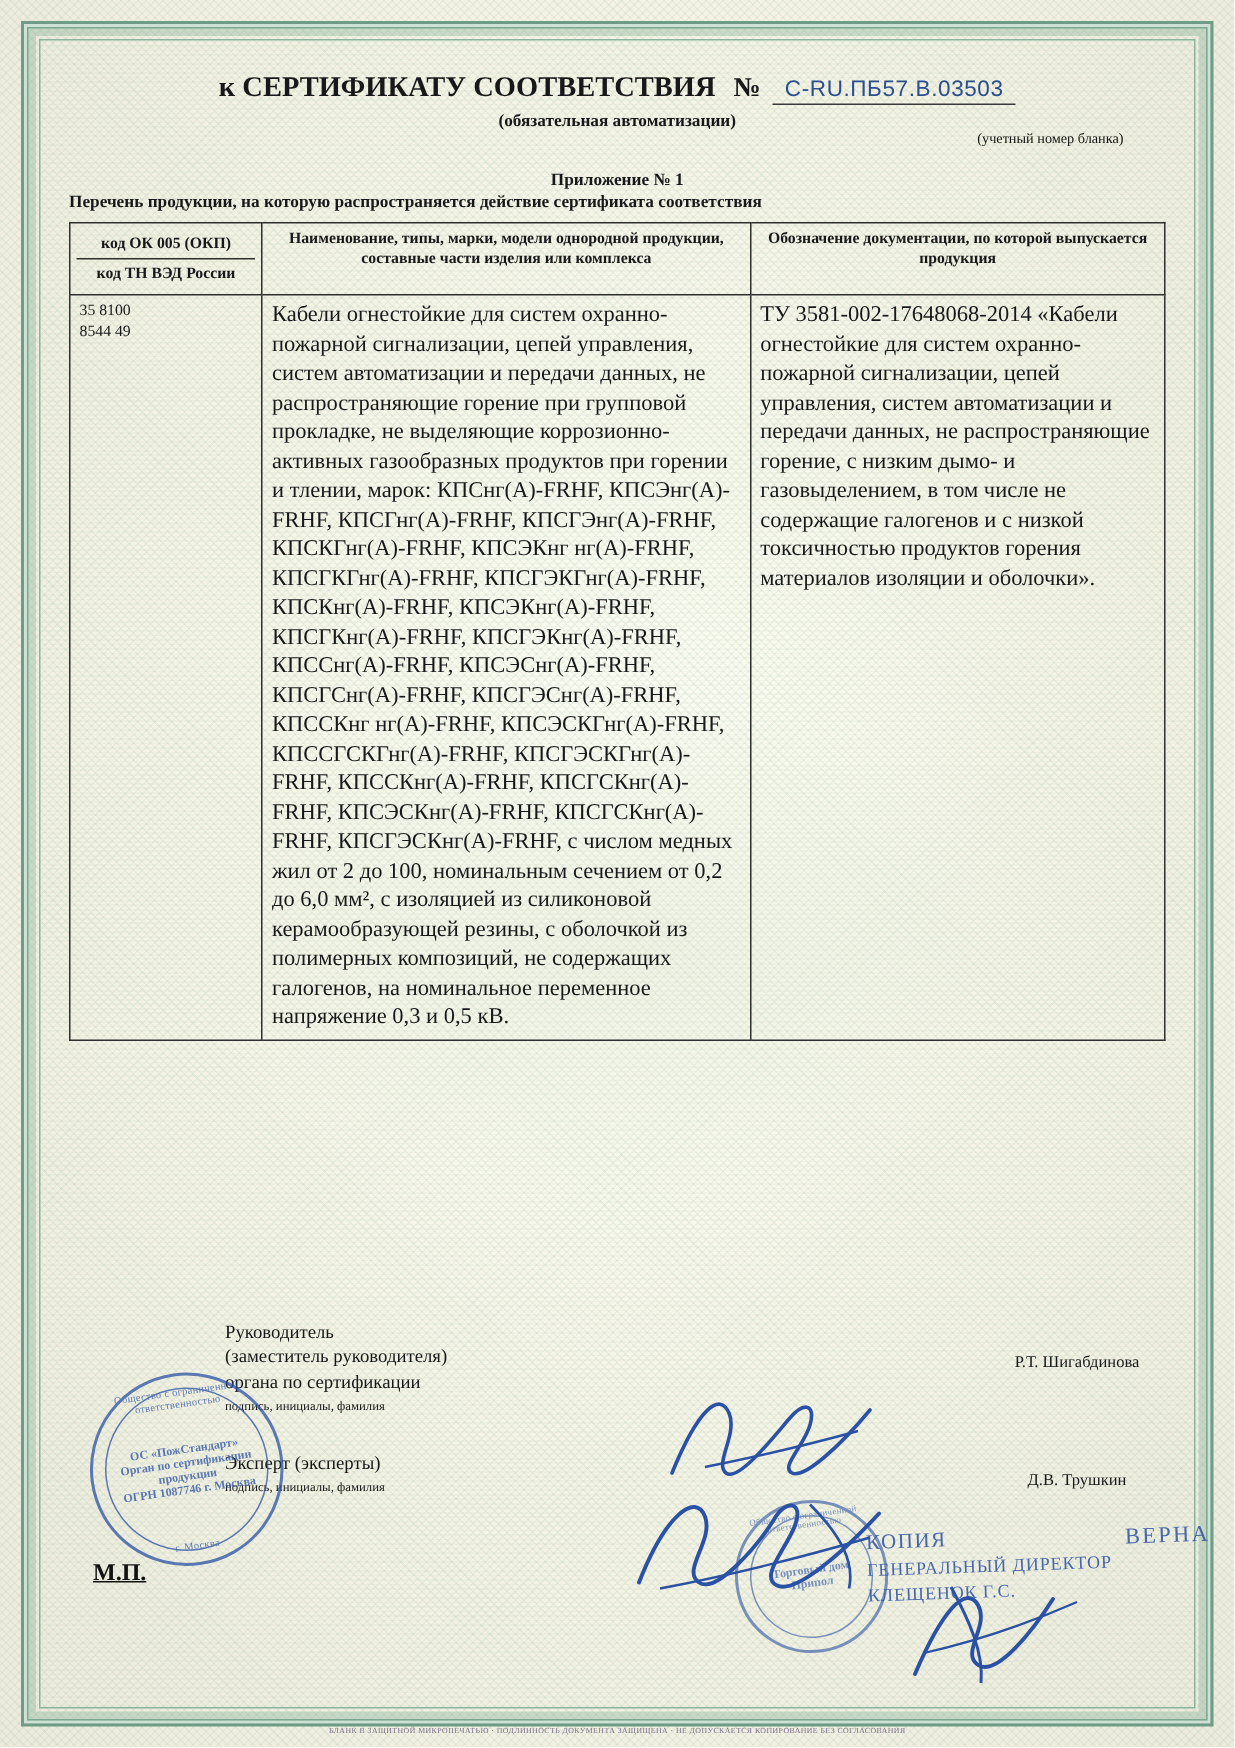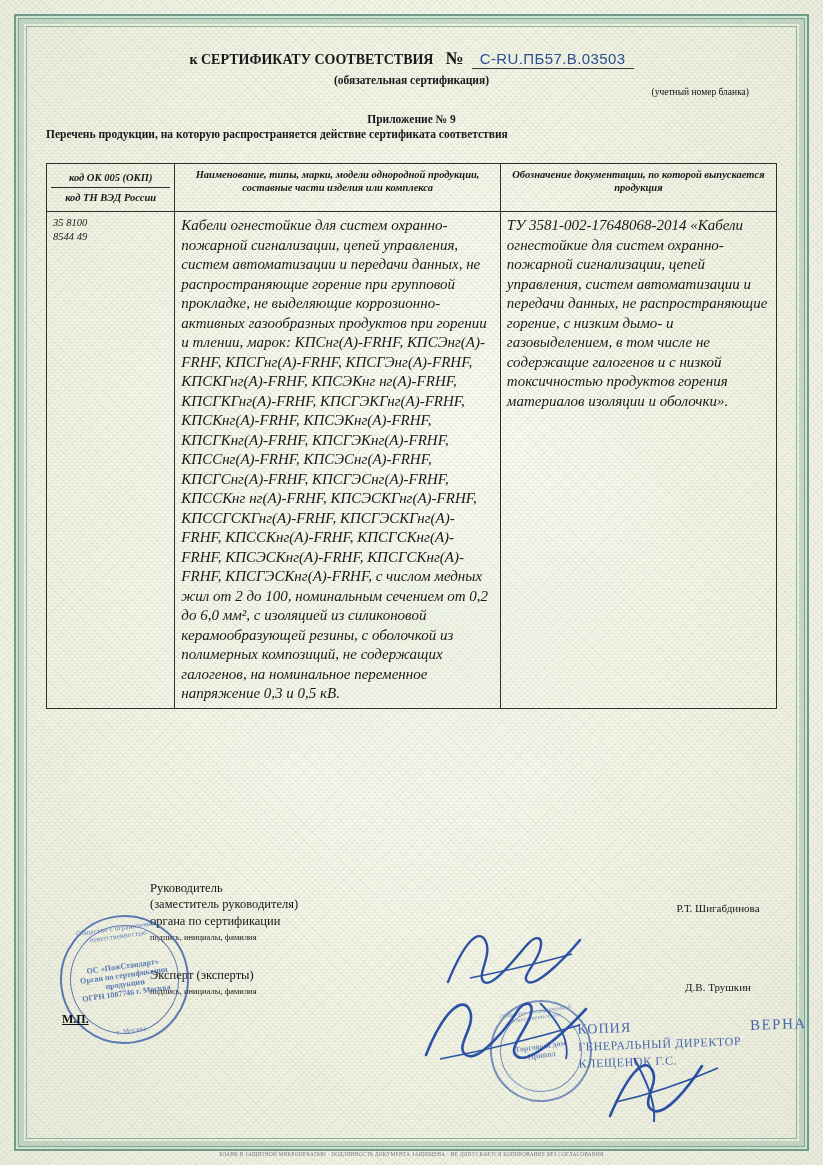--- a/index.html
+++ b/index.html
@@ -61,21 +61,21 @@
     margin-top: 16px;
   }
   .cert-line {
     display: flex;
     align-items: baseline;
     justify-content: center;
     margin-top: 8px;
     gap: 8px;
   }
   .cert-line .lbl {
-    font-size: 14px;
+    font-size: 19px;
     font-weight: bold;
   }
   .cert-line .num-sign {
     font-size: 18px;
     font-weight: bold;
     margin-left: 4px;
   }
   .cert-number {
     font-size: 15px;
     color: #2b4e8f;
@@ -127,23 +127,22 @@
     text-align: left;
     font-size: 11.5px;
     font-weight: bold;
     margin-top: 3px;
   }
 
   
   table.products {
     width: 100%;
     border-collapse: collapse;
-    margin-top: 23px;
+    margin-top: 7px;
     table-layout: fixed;
-    font-style: italic;
   }
   table.products th,
   table.products td {
     border: 1px solid #2f2f2f;
     vertical-align: top;
     padding: 4px 6px;
   }
   table.products th {
     text-align: center;
     font-size: 10.5px;
@@ -240,22 +239,22 @@
   .stamp-arc {
     position: absolute;
     left: 0; right: 0;
     text-align: center;
     font-size: 7px;
     letter-spacing: 0.2px;
   }
   .mp-label {
     position: absolute;
     left: 62px;
-    top: 1012px;
-    font-size: 12px;
+    top: 1040px;
+    font-size: 16px;
     font-weight: bold;
     color: #111;
     text-decoration: underline;
   }
 
   
   .sig-svg { position: absolute; pointer-events: none; }
   #sig1 { left: 440px; top: 920px; }
   #sig2 { left: 420px; top: 985px; }
   #sig3 { left: 600px; top: 1040px; }
@@ -325,25 +324,25 @@
 
   <div class="content">
 
 
     <div class="cert-line">
       <span class="lbl">к СЕРТИФИКАТУ СООТВЕТСТВИЯ</span>
       <span class="num-sign">№</span>
       <span class="cert-number">C-RU.ПБ57.В.03503</span>
     </div>
 
-    <div class="cert-paren">(обязательная сертификация)</div>
+    <div class="cert-paren">(обязательная автоматизации)</div>
 
     <div class="blank-caption">(учетный номер бланка)</div>
 
-    <div class="app-no">Приложение № 9</div>
+    <div class="app-no">Приложение № 1</div>
     <div class="app-desc">Перечень продукции, на которую распространяется действие сертификата соответствия</div>
 
     <table class="products">
       <thead>
         <tr>
           <th class="col-code">
             <div class="code-split">
               <div class="top">код ОК 005 (ОКП)</div>
               <div>код ТН ВЭД России</div>
             </div>

